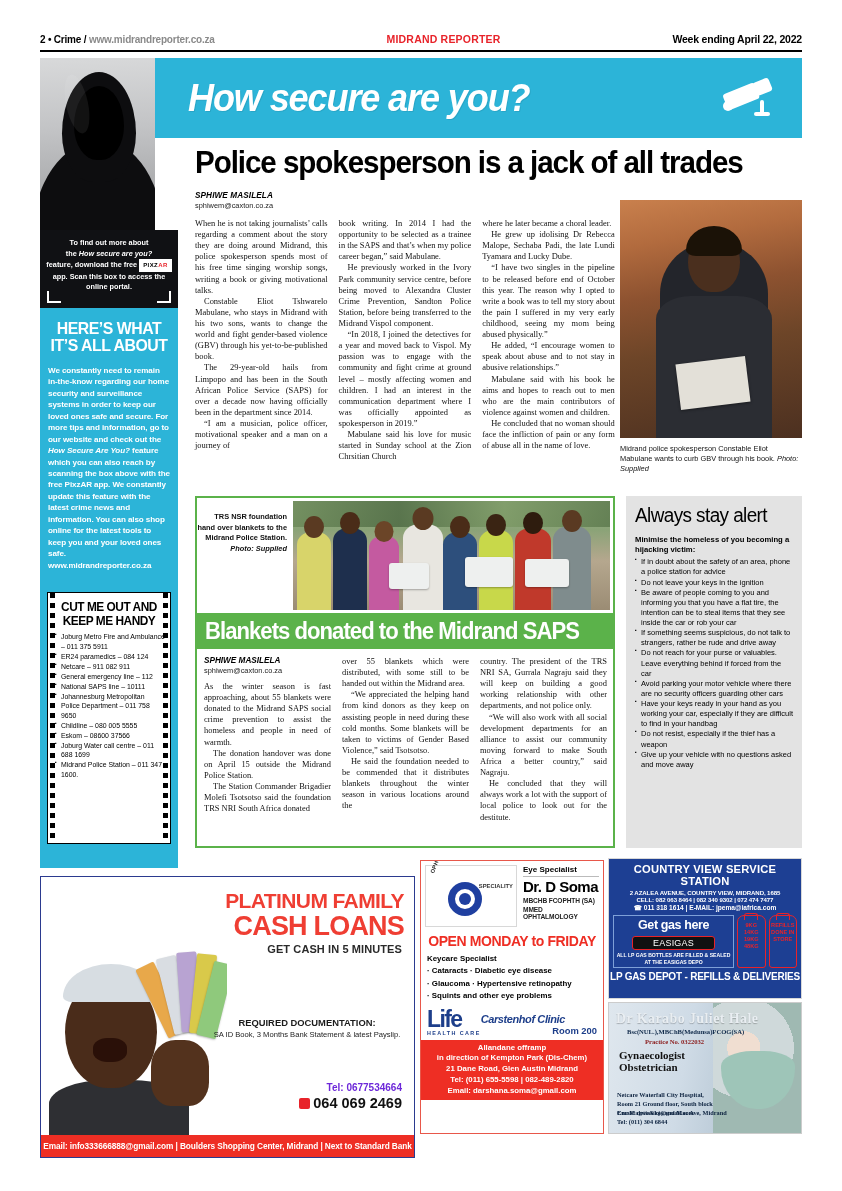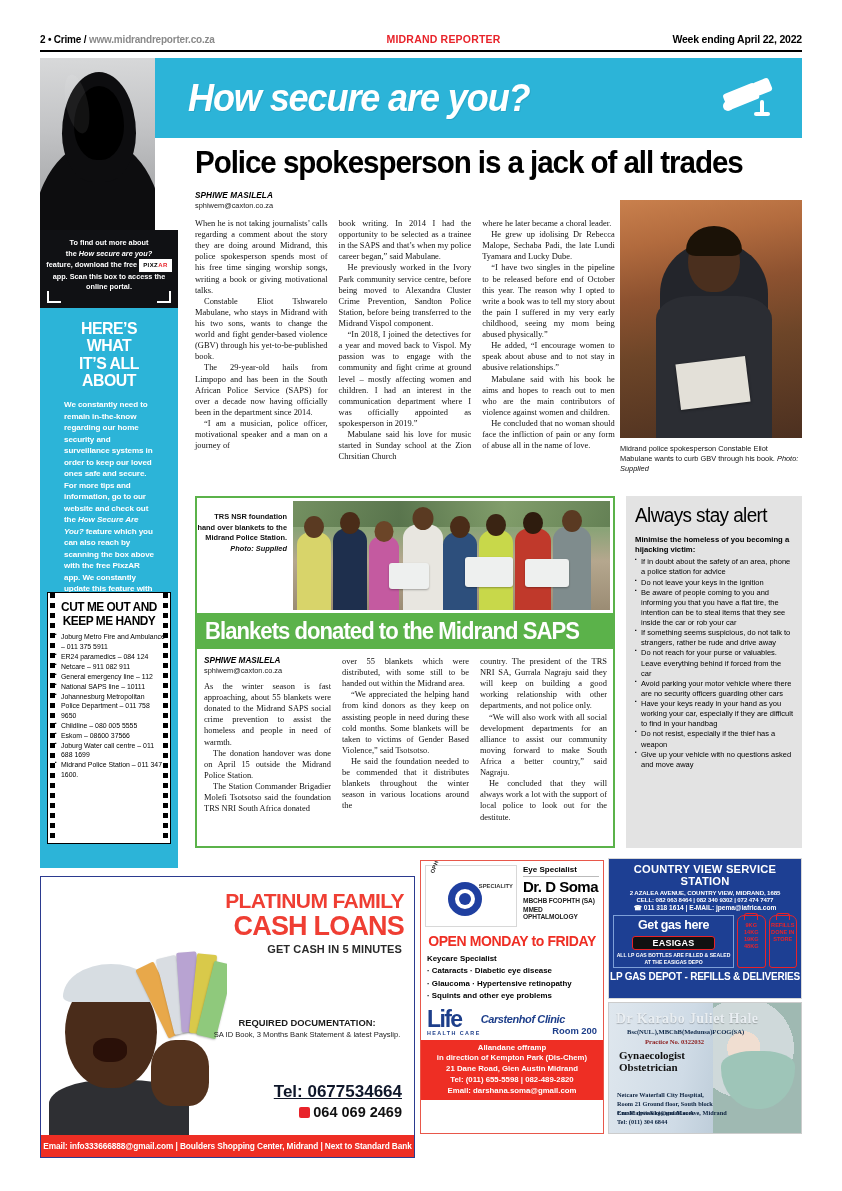--- a/index.html
+++ b/index.html
@@ -84,21 +84,21 @@
     border:1px solid #fff;
   }
   .pixz-logo .r{ color:#e8232a; }
   .corner{ position:absolute; width:14px; height:12px; border:2.5px solid #fff; }
   .c-bl{ left:7px; bottom:5px; border-top:none; border-right:none; }
   .c-br{ right:7px; bottom:5px; border-top:none; border-left:none; }
 
   
   .teal-box{
     position:absolute; left:40px; top:308px; width:138px; height:560px;
-    background:#2cb4d8; padding:8px 24px 6px;
+    background:#2cb4d8; padding:8px 8px 6px;
   }
   .teal-h{
     color:#fff; font-size:16.5px; font-weight:bold; line-height:1.05;
     text-align:center; letter-spacing:-0.5px; margin:4px 0 10px;
     transform:scaleX(0.96);
   }
   .teal-p{
     color:#fff; font-size:8.1px; font-weight:bold; line-height:1.42;
     letter-spacing:-0.1px;
   }
@@ -225,21 +225,21 @@
   .loans-t1{ position:absolute; right:10px; top:12px; font-size:21px; font-weight:bold;
     color:#ef3e33; letter-spacing:-0.6px; }
   .loans-t2{ position:absolute; right:10px; top:34px; font-size:27px; font-weight:bold;
     color:#ef3e33; letter-spacing:-0.8px; }
   .loans-t3{ position:absolute; right:12px; top:66px; font-size:11px; font-weight:bold;
     color:#2a2a2a; letter-spacing:0.1px; }
   .loans-req{ position:absolute; right:12px; top:140px; width:190px; text-align:center; }
   .loans-req .h{ font-size:9.4px; font-weight:bold; color:#1b1b1b; }
   .loans-req .s{ font-size:7.6px; color:#1b1b1b; line-height:1.35; margin-top:2px; }
   .loans-tel{ position:absolute; right:12px; top:205px; text-align:right; }
-  .loans-tel .l1{ font-size:17px; font-weight:bold; color:#0f172a;text-decoration:underline; }
+  .loans-tel .l1{ font-size:10px; font-weight:bold; color:#6d28d9; }
   .loans-tel .l2{ font-size:14.5px; font-weight:bold; color:#111; margin-top:2px; }
   .wa{ display:inline-block; width:11px; height:11px; background:#e8232a;
     border-radius:2px; margin-right:3px; position:relative; top:1px; }
   .loans-foot{
     position:absolute; left:0; right:0; bottom:0; height:22px; background:#ee2e24;
     color:#fff; font-size:8.3px; font-weight:bold; display:flex;
     align-items:center; justify-content:center; letter-spacing:-0.1px;
   }
   .loans-man{
     position:absolute; left:6px; bottom:22px; width:180px; height:215px; overflow:hidden;
@@ -292,21 +292,21 @@
   }
   .gas-h{ text-align:center; font-size:11.2px; font-weight:bold; letter-spacing:0.2px;
     margin-top:4px; }
   .gas-l1{ text-align:center; font-size:6.1px; font-weight:bold; margin-top:2px; letter-spacing:-0.1px; }
   .gas-l2{ text-align:center; font-size:6.1px; font-weight:bold; letter-spacing:-0.1px; }
   .gas-l3{ text-align:center; font-size:6.6px; font-weight:bold; margin-top:1px; }
   .gas-mid{ display:flex; gap:3px; padding:3px 4px 0; }
   .gas-left{ flex:1; background:#1d3f93; border:1px solid #7ea0d8; padding:2px; text-align:center; }
   .gas-get{ font-size:12.5px; font-weight:bold; color:#fff; letter-spacing:-0.4px; }
   .easigas{ display:inline-block; background:#111; border:1.5px solid #e8232a;
-    color:#fff; font-size:9px; font-weight:bold; padding:1px 20px; border-radius:3px;
+    color:#fff; font-size:9px; font-weight:normal; padding:1px 20px; border-radius:3px;
     margin:1px 8px; letter-spacing:0.2px; }
   .gas-note{ font-size:5.1px; font-weight:bold; line-height:1.32; margin-top:1px; }
   .gas-right{ width:60px; display:flex; gap:3px; }
   .cyl{ flex:1; border:1px solid #e8232a; border-radius:7px 7px 3px 3px; padding-top:6px;
     text-align:center; font-size:5.6px; font-weight:bold; color:#e8232a; line-height:1.25;
     position:relative; background:#1d3f93; }
   .cyl::before{ content:""; position:absolute; left:50%; top:-3px; transform:translateX(-50%);
     width:12px; height:6px; border:1px solid #e8232a; border-bottom:none; border-radius:3px 3px 0 0; }
   .gas-foot{ text-align:center; font-size:10px; font-weight:bold; margin-top:3px; letter-spacing:-0.2px; }
 

